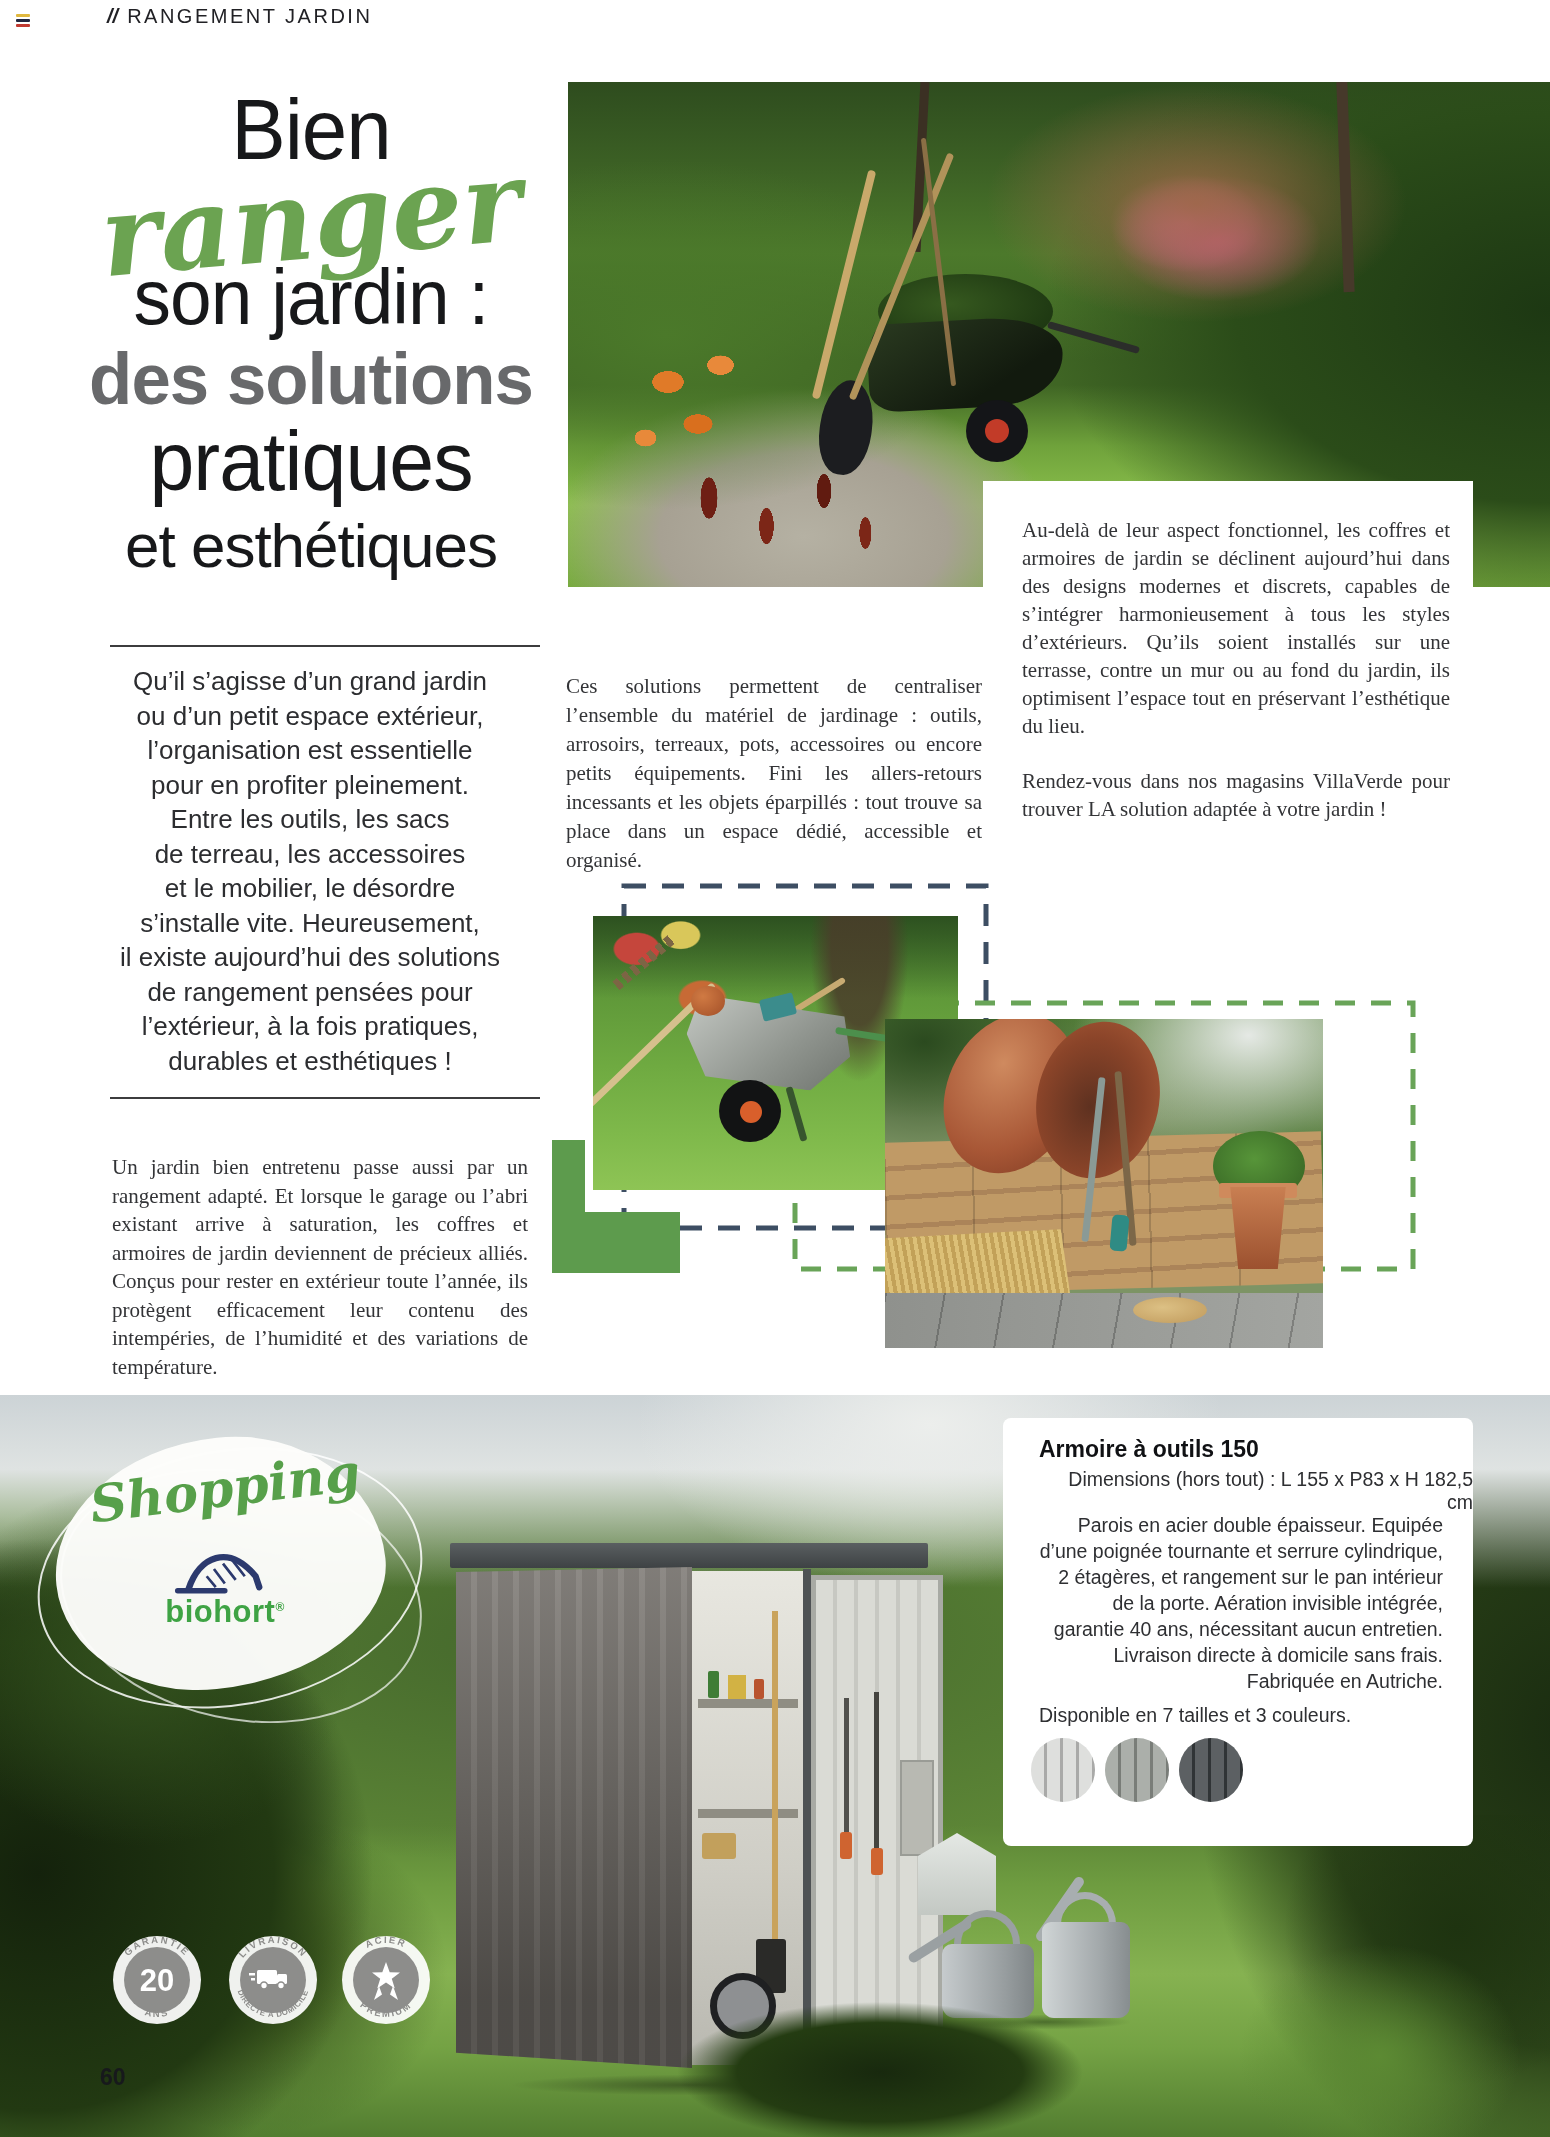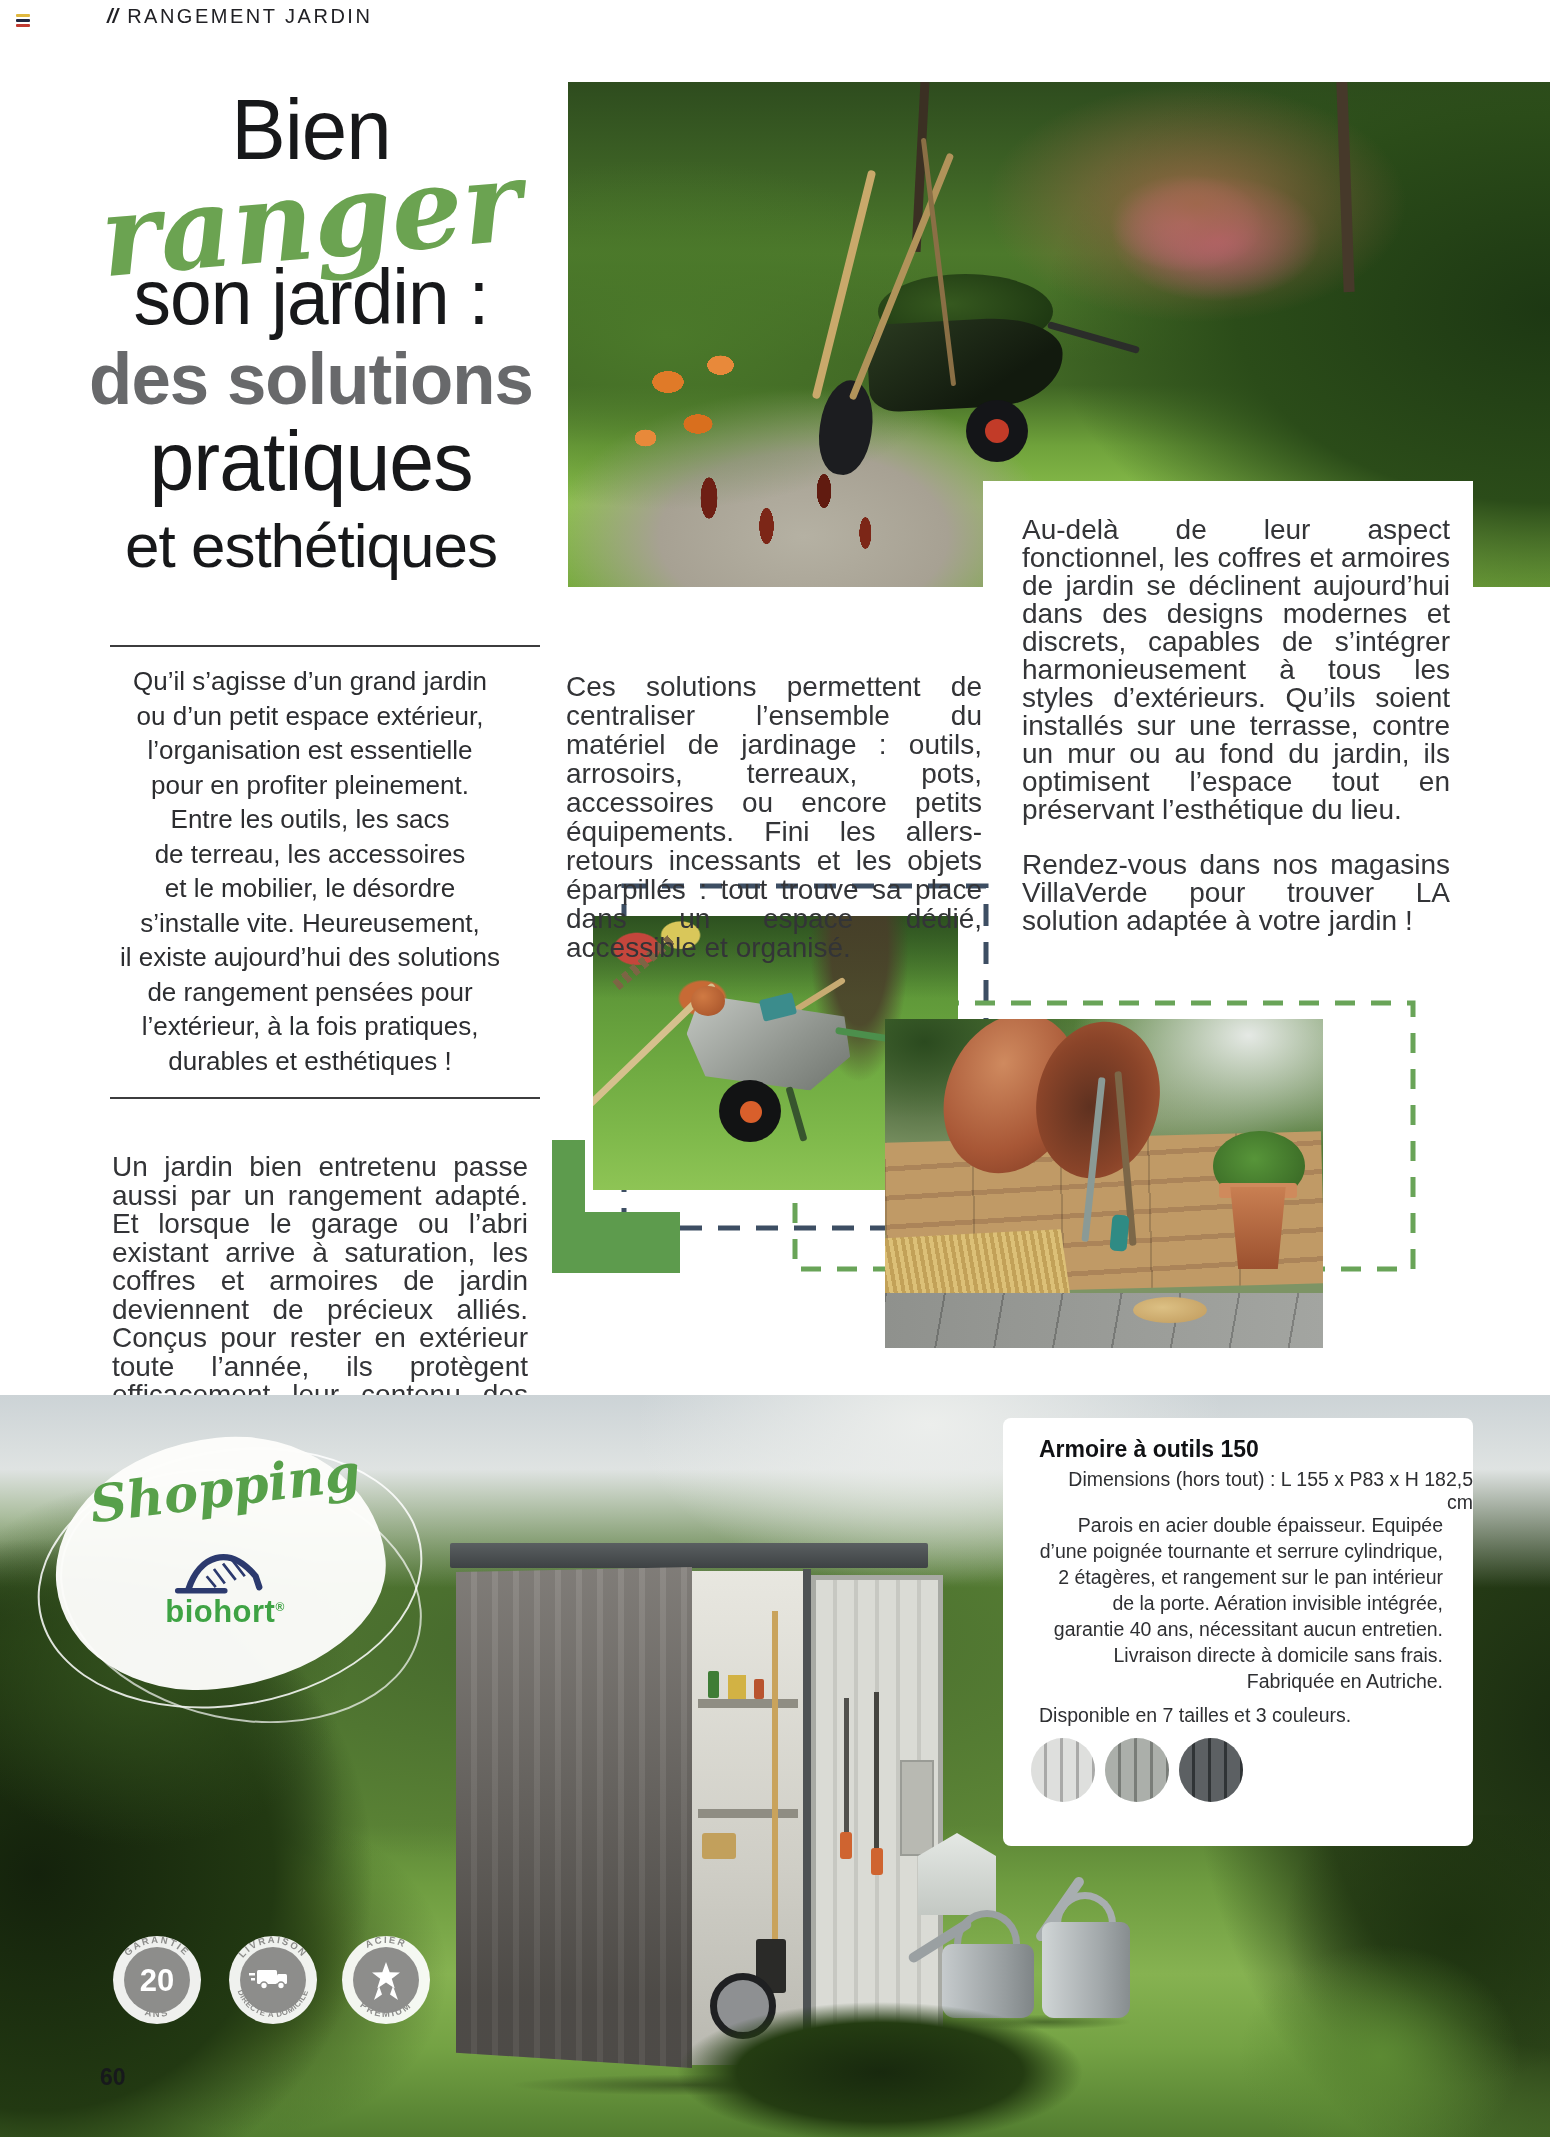--- a/index.html
+++ b/index.html
@@ -23,21 +23,21 @@
   .t-pra{font-size:84px;margin-top:4px;letter-spacing:-1px;transform:scaleX(.96);}
   .t-est{font-size:62px;margin-top:12px;letter-spacing:-1px;}
 
   .rule{height:2px;background:#3c3c3e;}
   .rule1{left:110px;top:645px;width:430px;}
   .rule2{left:110px;top:1097px;width:430px;}
 
   
   .intro{left:78px;top:664px;width:464px;font-size:26px;line-height:34.5px;text-align:center;
          color:#2c2d30;white-space:pre-line;}
-  .col{font-size:28px;text-align:justify;color:#333437;}
+  .col{font-size:21px;text-align:justify;color:#333437;font-family:Liberation Serif, serif;}
   .col-left{left:112px;top:1153px;width:416px;line-height:28.5px;}
   .col-mid{left:566px;top:672px;width:416px;line-height:29px;z-index:4;}
   .col-right{left:1022px;top:516px;width:428px;line-height:28px;z-index:4;}
   .col-right p{margin:0 0 27px 0;}
 
   
   .photo-main{left:568px;top:82px;width:982px;height:505px;overflow:hidden;z-index:1;
     background:
       radial-gradient(300px 170px at 64% 24%,rgba(158,104,72,.9) 0%,rgba(158,104,72,0) 70%),
       radial-gradient(150px 90px at 66% 31%,#cb5a8b 0%,rgba(203,90,139,0) 70%),

